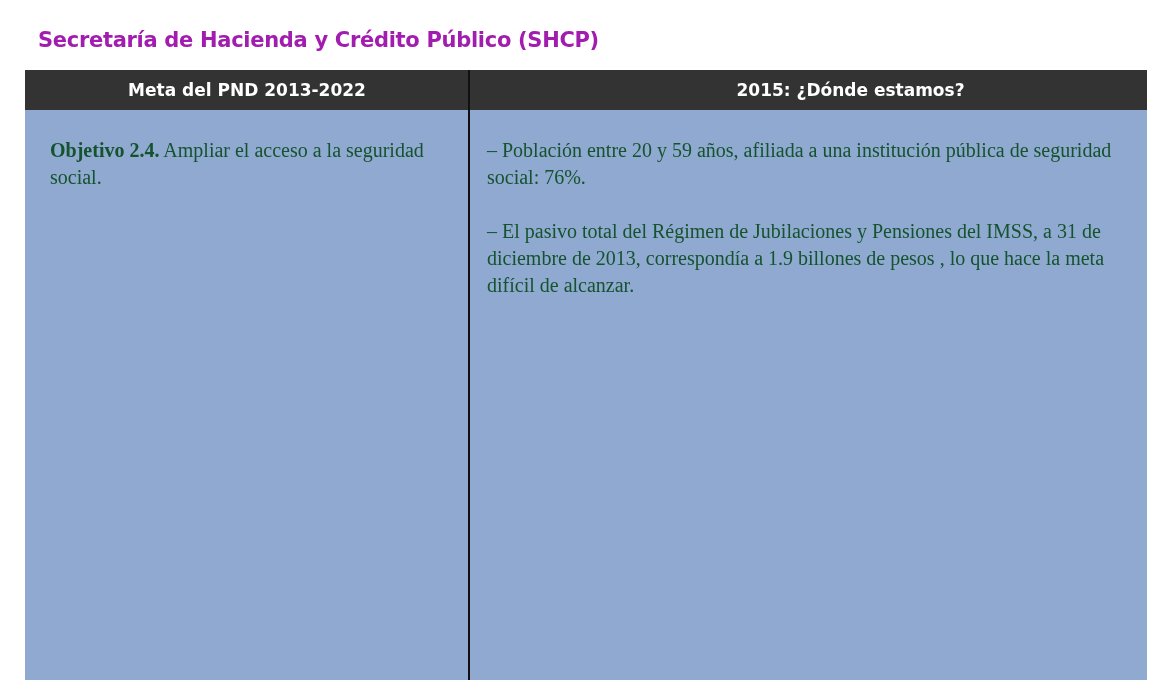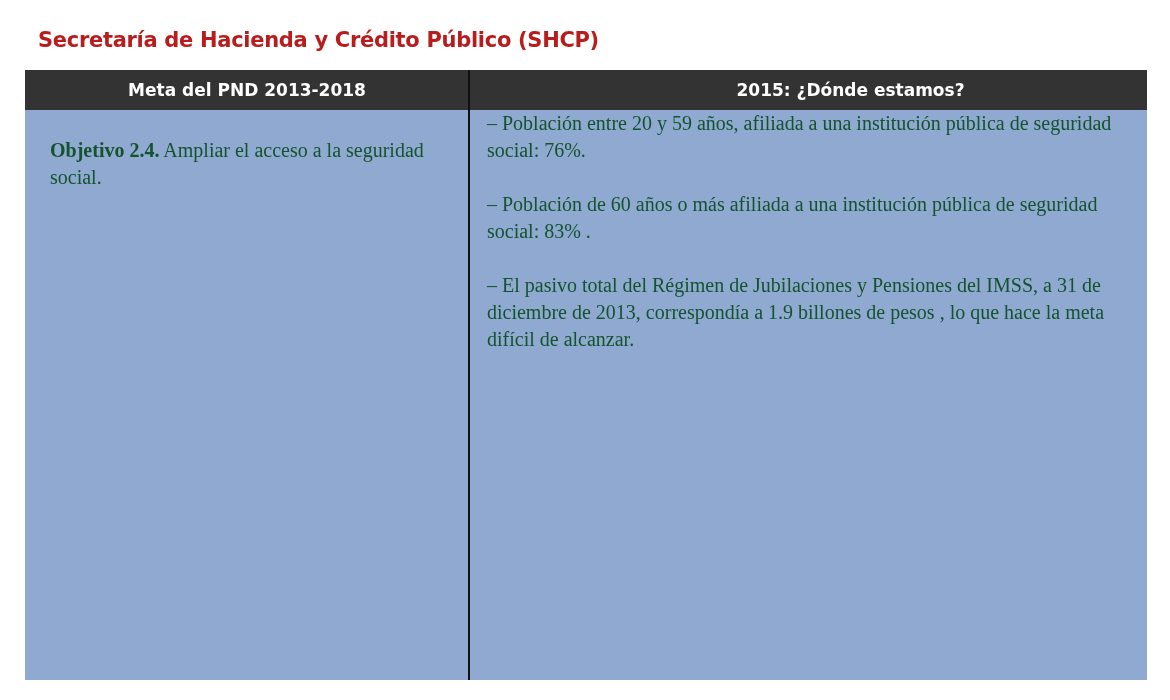--- a/index.html
+++ b/index.html
@@ -13,21 +13,21 @@
       position: relative;
       overflow: hidden;
     }
     .page-title {
       position: absolute;
       left: 38px;
       top: 28px;
       font-family: "DejaVu Sans", sans-serif;
       font-size: 21px;
       font-weight: bold;
-      color: #b91c1c;
+      color: #a21caf;
       letter-spacing: -0.3px;
       white-space: nowrap;
     }
     .table {
       position: absolute;
       left: 25px;
       top: 70px;
       width: 1122px;
       height: 610px;
       background: #8FA9D1;
@@ -64,43 +64,42 @@
     }
     .body-cell {
       position: absolute;
       top: 40px;
       font-family: "Liberation Serif", "DejaVu Serif", serif;
       font-size: 20px;
       line-height: 27px;
       color: #14532d;
     }
     .body-cell.left { left: 25px; width: 414px; padding-top: 27px; }
-    .body-cell.right { left: 462px; width: 650px; }
+    .body-cell.right { left: 462px; width: 650px; padding-top: 27px; }
     .para {
       margin: 0 0 27px 0;
     }
     .para .lead {
       font-weight: bold;
     }
   </style>
 </head>
 <body>
 
 <div class="page-title">Secretaría de Hacienda y Crédito Público (SHCP)</div>
 
 <div class="table">
   <div class="header-row">
-    <div class="header-cell left">Meta del PND 2013-2018</div>
+    <div class="header-cell left">Meta del PND 2013-2022</div>
     <div class="header-cell right">2015: ¿Dónde estamos?</div>
   </div>
 
   <div class="col-divider"></div>
 
   <div class="body-cell left">
     <p class="para"><span class="lead">Objetivo 2.4.</span><span> Ampliar el acceso a la seguridad social.</span></p>
   </div>
 
   <div class="body-cell right">
     <p class="para">– Población entre 20 y 59 años, afiliada a una institución pública de seguridad social: 76%.</p>
-    <p class="para">– Población de 60 años o más afiliada a una institución pública de seguridad social: 83% .</p>
     <p class="para">– El pasivo total del Régimen de Jubilaciones y Pensiones del IMSS, a 31 de diciembre de 2013, correspondía a 1.9 billones de pesos , lo que hace la meta difícil de alcanzar.</p>
   </div>
 </div>
 
 </body></html>

